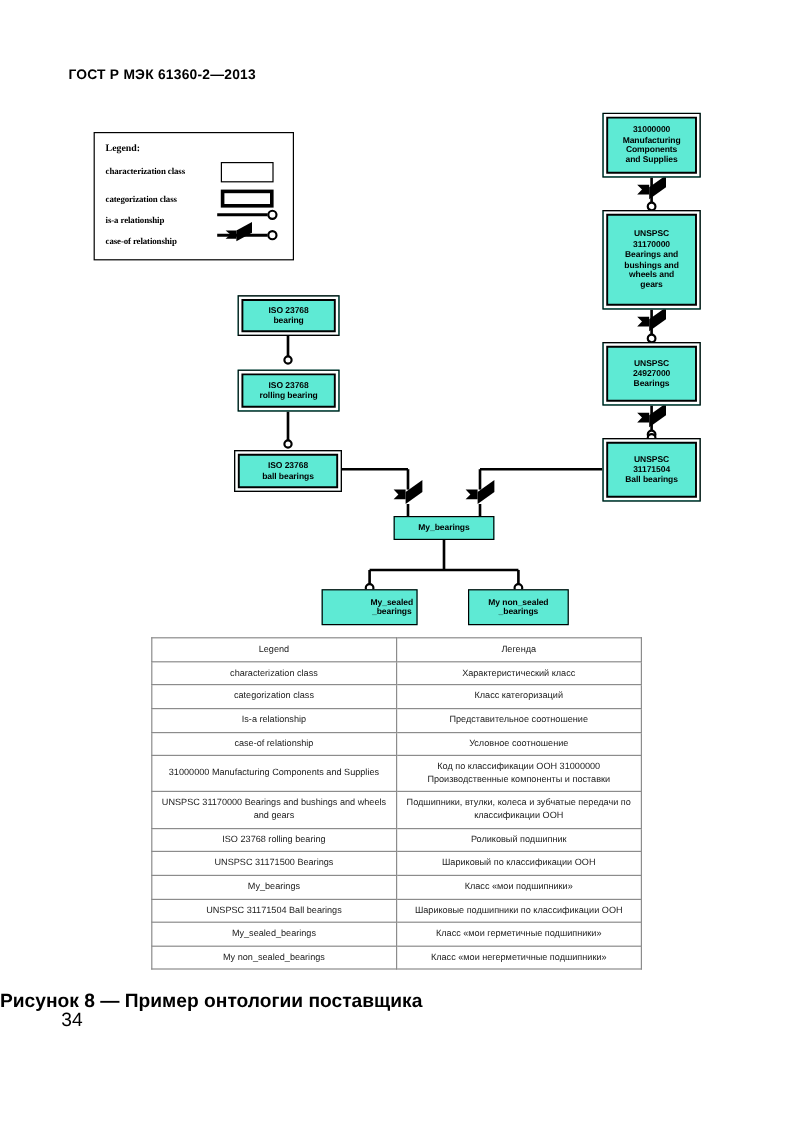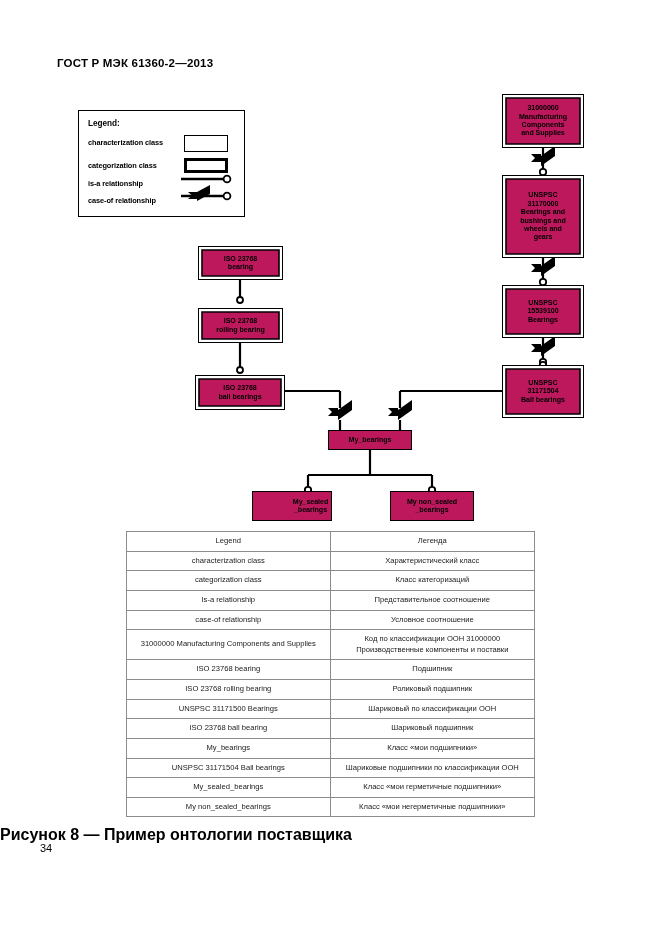--- a/index.html
+++ b/index.html
@@ -22,23 +22,23 @@
     position: absolute;
     left: 57px;
     top: 57px;
     font-size: 11.5px;
     font-weight: bold;
     letter-spacing: 0.2px;
     white-space: nowrap;
   }
   .page-number {
     position: absolute;
-    left: 40px;
+    left: 51px;
     top: 842px;
-    font-size: 11px;
+    font-size: 16px;
   }
   .figure-caption {
     position: absolute;
     left: 0;
     top: 826px;
     width: 661px;
     text-align: left;
     font-size: 16px;
     font-weight: bold;
   }
@@ -53,21 +53,21 @@
   }
   #diagram svg {
     position: absolute;
     left: 0;
     top: 0;
   }
 
   .node {
     position: absolute;
     box-sizing: border-box;
-    background: #be185d;
+    background: #5eead4;
     display: flex;
     align-items: center;
     justify-content: center;
     text-align: center;
     font-size: 7.1px;
     font-weight: bold;
     line-height: 1.18;
     letter-spacing: -0.05px;
     padding: 1px 2px;
   }
@@ -223,21 +223,21 @@
           <path d="M -2 6 L -2 -4 L 12 -14 L 12 -4 Z" fill="#000"></path>
           <path d="M -12 2 L -2 2 L -2 -6 L -12 -6 L -8 -2 Z" fill="#000"></path>
         </g>
       </g>
 
       <g stroke="#000" fill="#fff" stroke-width="1.8">
         <circle cx="543" cy="285" r="3.2"></circle>
       </g>
     </svg>
 
-    <div id="legend-box" style="top:30px;">
+    <div id="legend-box" style="top:30px;font-family:Liberation Serif, serif;">
       <div class="legend-title">Legend:</div>
 
       <div class="legend-label lg-r1">characterization class</div>
       <div class="legend-sample sample-thin"></div>
 
       <div class="legend-label lg-r2">categorization class</div>
       <div class="legend-sample sample-thick"></div>
 
       <div class="legend-label lg-r3">is-a relationship</div>
       <div class="legend-label lg-r4">case-of relationship</div>
@@ -274,21 +274,21 @@
         <span>Bearings and</span>
         <span>bushings and</span>
         <span>wheels and</span>
         <span>gears</span>
       </div>
     </div>
 
     <div class="node categ" style="left:502px; top:205px; width:82px; height:53px;">
       <div>
         <span>UNSPSC</span>
-        <span>15539100</span>
+        <span>24927000</span>
         <span>Bearings</span>
       </div>
     </div>
 
     <div class="node categ" style="left:502px; top:285px; width:82px; height:53px;">
       <div>
         <span>UNSPSC</span>
         <span>31171504</span>
         <span>Ball bearings</span>
       </div>
@@ -314,21 +314,21 @@
         <span>ball bearings</span>
       </div>
     </div>
 
     <div class="node charz" style="left:328px; top:350px; width:84px; height:20px;">
       <div>
         <span>My_bearings</span>
       </div>
     </div>
 
-    <div class="node charz" style="left:252px; top:411px; width:80px; height:30px;padding-left:39px;">
+    <div class="node charz" style="left:268px; top:411px; width:80px; height:30px;padding-left:39px;">
       <div>
         <span>My_sealed</span>
         <span>_bearings</span>
       </div>
     </div>
 
     <div class="node charz" style="left:390px; top:411px; width:84px; height:30px;">
       <div>
         <span>My non_sealed</span>
         <span>_bearings</span>
@@ -357,36 +357,32 @@
       </tr>
       <tr>
         <td class="col-en">case-of relationship</td>
         <td class="col-ru">Условное соотношение</td>
       </tr>
       <tr>
         <td class="col-en">31000000 Manufacturing Components and Supplies</td>
         <td class="col-ru">Код по классификации ООН 31000000 Производственные компоненты и поставки</td>
       </tr>
       <tr>
-        <td class="col-en">ISO 23768 bearing</td>
-        <td class="col-ru">Подшипник</td>
+        <td class="col-en">UNSPSC 31170000 Bearings and bushings and wheels and gears</td>
+        <td class="col-ru">Подшипники, втулки, колеса и зубчатые передачи по классификации ООН</td>
       </tr>
       <tr>
         <td class="col-en">ISO 23768 rolling bearing</td>
         <td class="col-ru">Роликовый подшипник</td>
       </tr>
       <tr>
         <td class="col-en">UNSPSC 31171500 Bearings</td>
         <td class="col-ru">Шариковый по классификации ООН</td>
       </tr>
       <tr>
-        <td class="col-en">ISO 23768 ball bearing</td>
-        <td class="col-ru">Шариковый подшипник</td>
-      </tr>
-      <tr>
         <td class="col-en">My_bearings</td>
         <td class="col-ru">Класс «мои подшипники»</td>
       </tr>
       <tr>
         <td class="col-en">UNSPSC 31171504 Ball bearings</td>
         <td class="col-ru">Шариковые подшипники по классификации ООН</td>
       </tr>
       <tr>
         <td class="col-en">My_sealed_bearings</td>
         <td class="col-ru">Класс «мои герметичные подшипники»</td>

